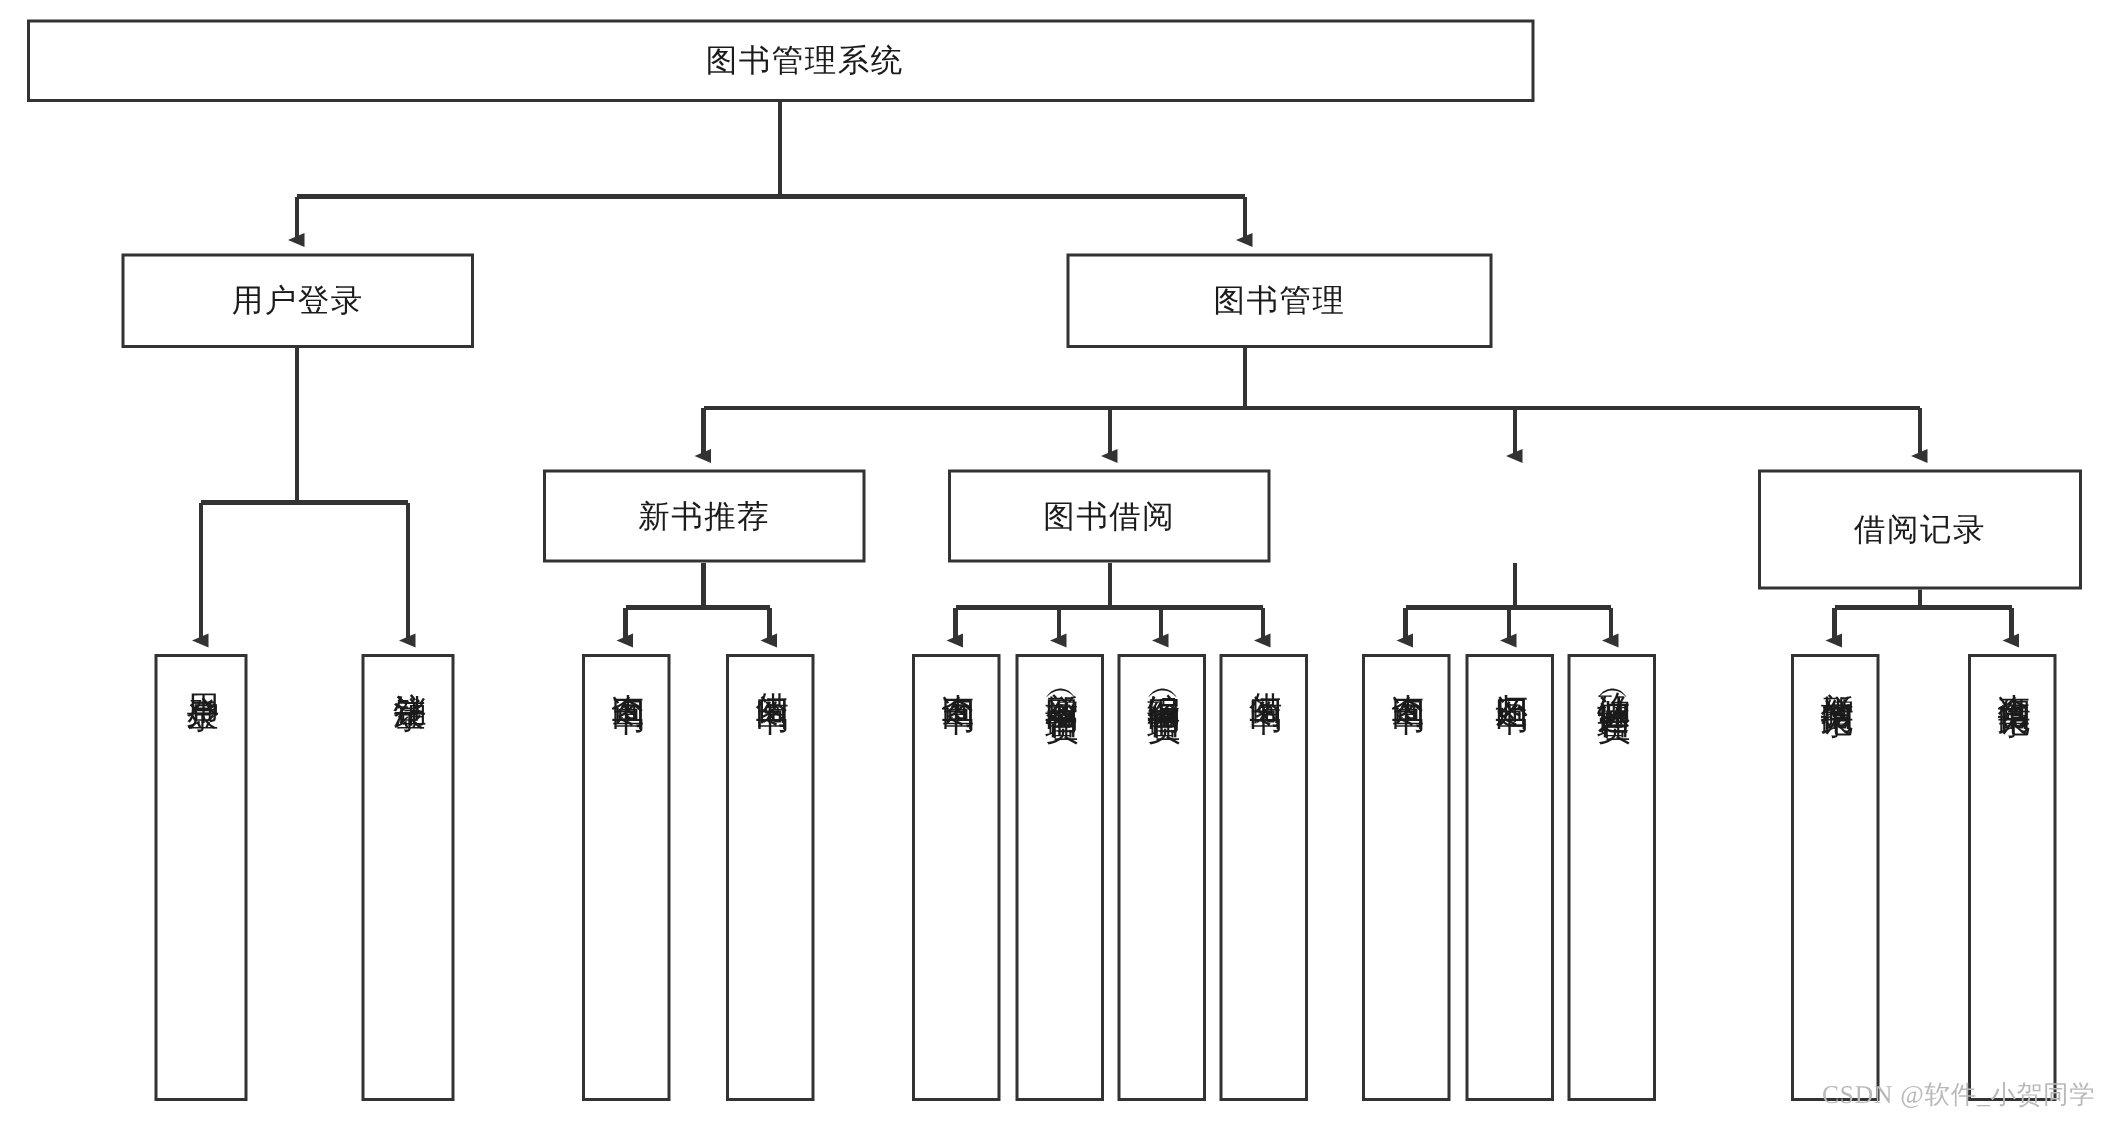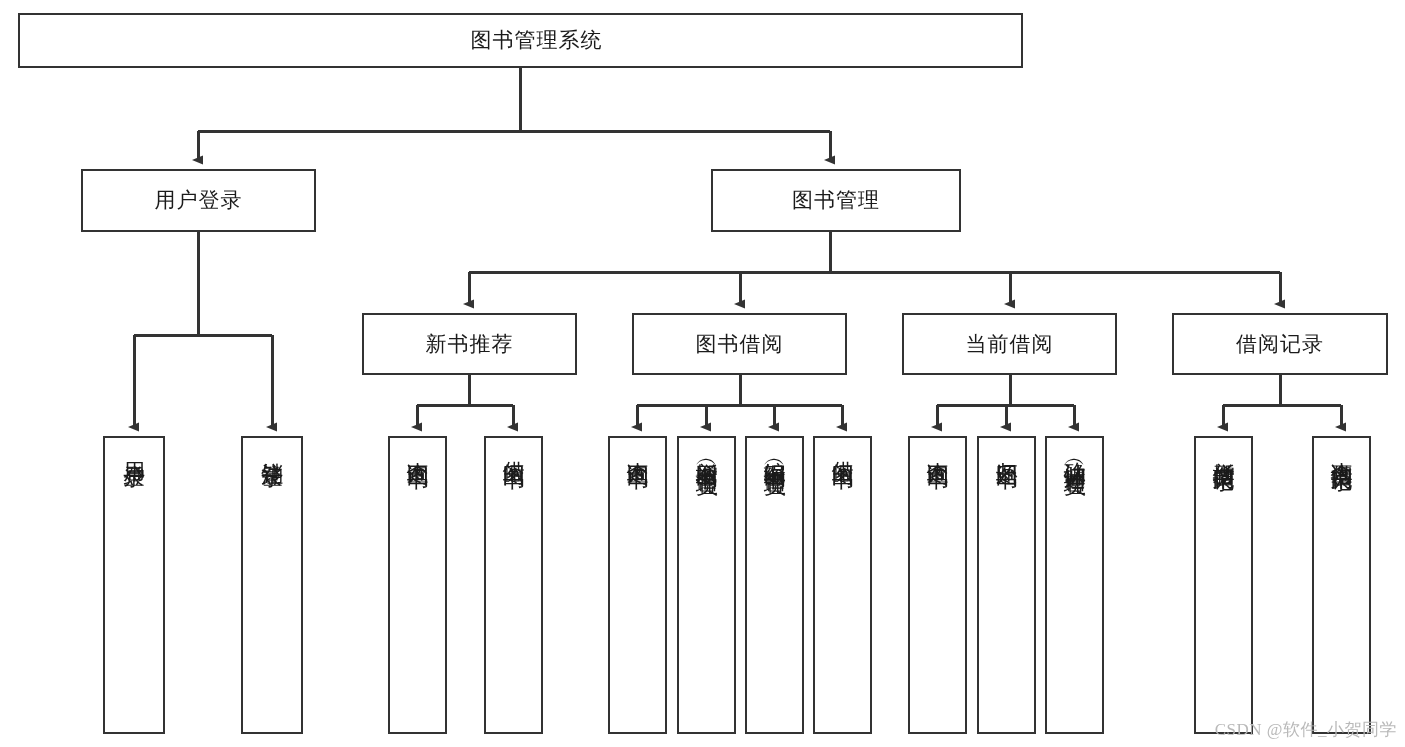--- a/index.html
+++ b/index.html
@@ -130,37 +130,34 @@
   </svg>
 
   <div class="node node-h" style="left:18px; top:13px; width:1005px; height:55px;padding-left:32px;">
     <span class="node-label">图书管理系统</span>
   </div>
 
   <div class="node node-h" style="left:81px; top:169px; width:235px; height:63px;">
     <span class="node-label">用户登录</span>
   </div>
 
-  <div class="node node-h" style="left:711px; top:169px; width:250px; height:63px;">
+  <div class="node node-h" style="left:711px; top:169px; width:284px; height:63px;">
     <span class="node-label">图书管理</span>
   </div>
 
   <div class="node node-h" style="left:362px; top:313px; width:215px; height:62px;">
     <span class="node-label">新书推荐</span>
   </div>
 
   <div class="node node-h" style="left:632px; top:313px; width:215px; height:62px;">
     <span class="node-label">图书借阅</span>
   </div>
 
-  <div class="node node-h" style="left:902px; top:313px; width:215px; height:62px;">
-    <span class="node-label">当前借阅</span>
-  </div>
-
-  <div class="node node-h" style="left:1172px; top:313px; width:216px; height:62px;">
+
+  <div class="node node-h" style="left:1172px; top:313px; width:216px; height:80px;">
     <span class="node-label">借阅记录</span>
   </div>
 
   <div class="node node-v" style="left:103px; top:436px; width:62px; height:298px;">
     <span class="node-label">用户登录</span>
   </div>
   <div class="node node-v" style="left:241px; top:436px; width:62px; height:298px;">
     <span class="node-label">注销登录</span>
   </div>
 

